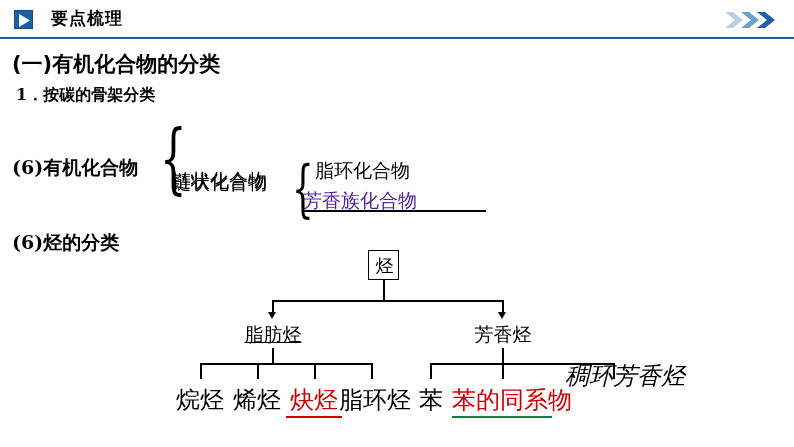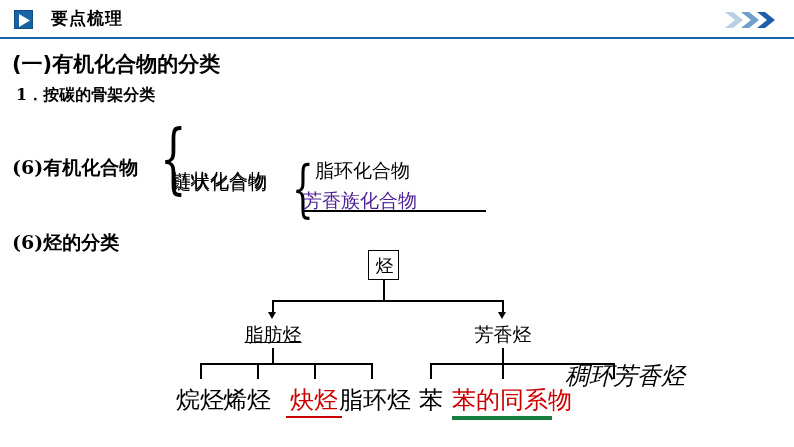--- a/index.html
+++ b/index.html
@@ -91,21 +91,21 @@
     font-family:"DejaVu Serif","Liberation Serif",serif;
     white-space:nowrap;text-align:center;
   }
   .leaf-label{
     position:absolute;font-size:24px;
     font-family:"DejaVu Serif","Liberation Serif",serif;
     white-space:nowrap;text-align:center;
   }
   .red{color:#cc0000;}
   .ul-red{border-bottom:2px solid #cc0000;}
-  .ul-black{border-bottom:4px solid #15803d;}
+  .ul-black{border-bottom:2px solid #15803d;}
   .arrow{position:absolute;width:0;height:0;
     border-left:4.5px solid transparent;border-right:4.5px solid transparent;
     border-top:7px solid #000;}
 </style>
 </head>
 <body>
 
 <div id="header">
 
   <div id="play-badge">
@@ -161,21 +161,21 @@
 <div class="node-label" style="left:462px;top:322px;width:82px;">芳香烃</div>
 
 <div class="ln vline" style="left:272px;top:348px;height:16px;"></div>
 <div class="ln hline" style="left:200px;top:363px;width:172px;"></div>
 <div class="ln vline" style="left:200px;top:363px;height:16px;"></div>
 <div class="ln vline" style="left:257px;top:363px;height:16px;"></div>
 <div class="ln vline" style="left:314px;top:363px;height:16px;"></div>
 <div class="ln vline" style="left:371px;top:363px;height:16px;"></div>
 
 <div class="leaf-label" style="left:172px;top:384px;width:56px;">烷烃</div>
-<div class="leaf-label" style="left:219px;top:384px;width:56px;">烯烃</div>
+<div class="leaf-label" style="left:229px;top:384px;width:56px;">烯烃</div>
 <div class="leaf-label red ul-red" style="left:286px;top:384px;width:56px;">炔烃</div>
 <div class="leaf-label" style="left:339px;top:384px;width:65px;">脂环烃</div>
 
 <div class="ln vline" style="left:502px;top:348px;height:16px;"></div>
 <div class="ln hline" style="left:430px;top:363px;width:183px;"></div>
 <div class="ln vline" style="left:430px;top:363px;height:16px;"></div>
 <div class="ln vline" style="left:502px;top:363px;height:16px;"></div>
 <div class="ln vline" style="left:613px;top:363px;height:16px;"></div>
 
 <div class="leaf-label" style="left:418px;top:384px;width:26px;">苯</div>

